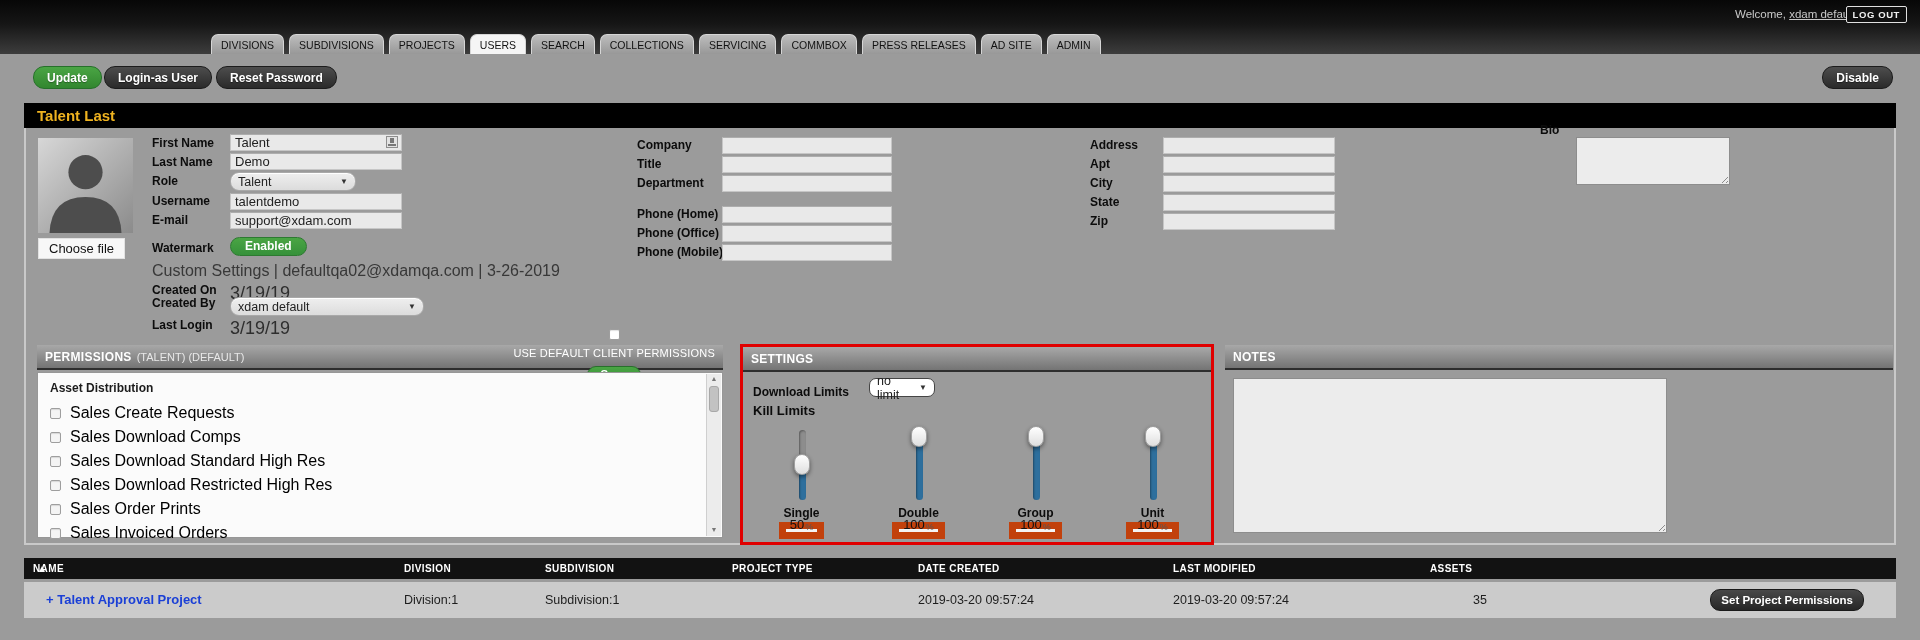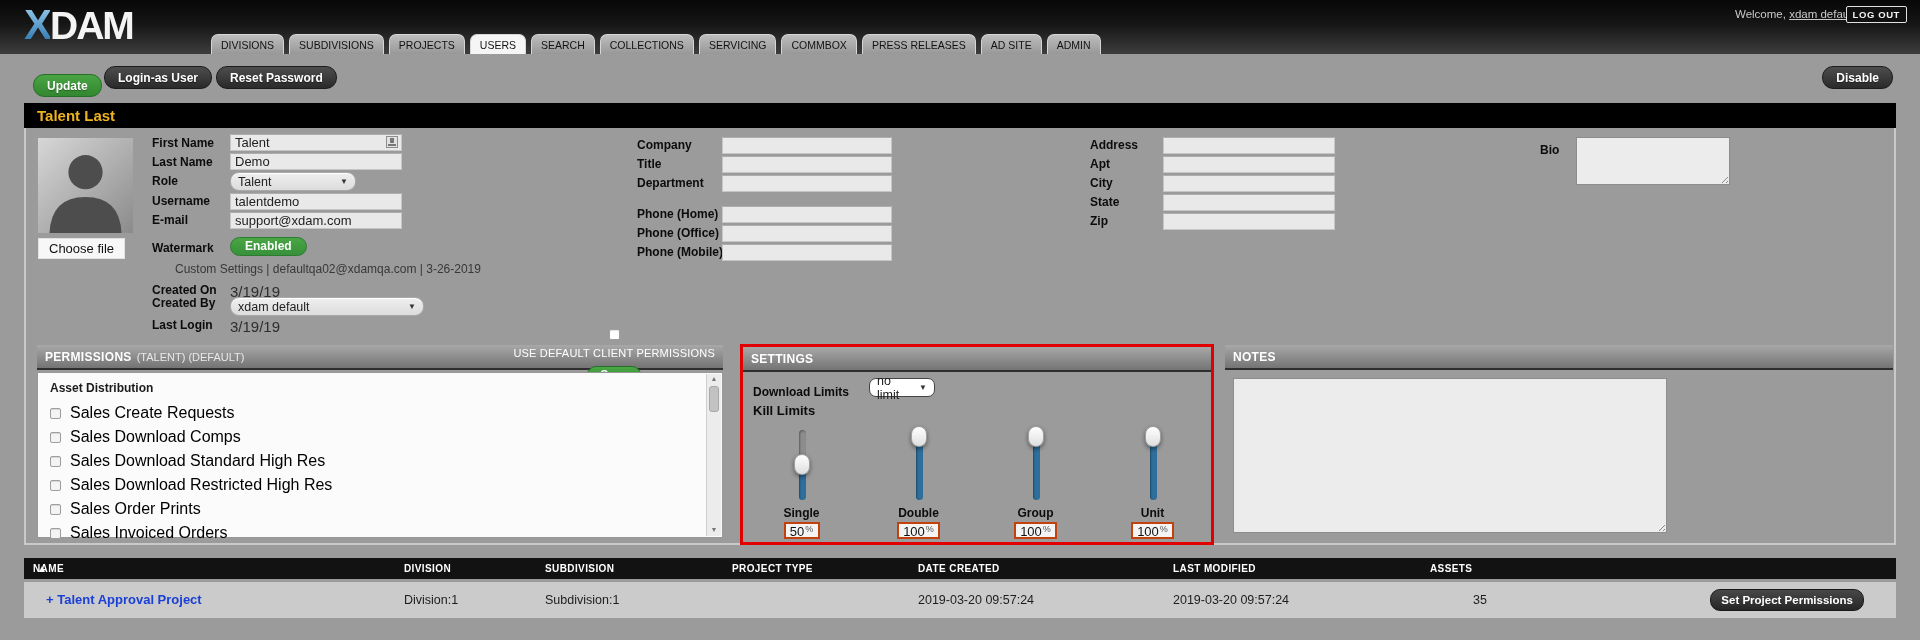--- a/index.html
+++ b/index.html
@@ -26,32 +26,32 @@
   .mini-btn { position:absolute; top:7px; right:59px; width:15px; height:14px; background:#151515;
     border:1px solid #e0e0e0; color:#e0e0e0; font-size:9px; line-height:12px; text-align:center;
     border-radius:2px; cursor:pointer; }
   .logout-btn { position:absolute; top:6px; right:13px; background:#101010; border:1px solid #e0e0e0;
     color:#f0f0f0; font-size:9.5px; font-weight:bold; letter-spacing:.6px; padding:2px 6px;
     border-radius:2px; cursor:pointer;margin-left:36px; }
   
   .btn { position:absolute; height:23px; border-radius:11px; font-size:12px; font-weight:bold;
     color:#fff; padding:0 13px; cursor:pointer; font-family:"Liberation Sans",sans-serif; }
   .btn-green { background:linear-gradient(var(--accent-green,#4aa544),#32862f);
-    border:1px solid #26702a; text-shadow:0 1px 1px rgba(0,0,0,.35);margin-top:8px; }
+    border:1px solid #26702a; text-shadow:0 1px 1px rgba(0,0,0,.35); }
   .btn-dark { background:linear-gradient(#4d4d4d,#2a2a2a); border:1px solid #1c1c1c;
     text-shadow:0 1px 1px rgba(0,0,0,.5); }
   
   .titlebar { position:absolute; left:24px; top:103px; width:1872px; height:25px; background:#000; }
   .titlebar span { display:block; padding-left:13px; line-height:25px; font-size:15px; font-weight:bold;
     color:var(--title-gold,#efb320); }
   .frame { position:absolute; left:24px; top:128px; width:1872px; height:417px;
     border:2px solid #c9c9c9; border-top:none; }
   
   .lbl { position:absolute; font-size:12px; font-weight:bold; color:#0c0c0c; white-space:nowrap; }
-  .val { position:absolute; font-size:15px; color:#2e2e2e; white-space:nowrap; }
+  .val { position:absolute; font-size:18px; color:#2e2e2e; white-space:nowrap; }
   .inp { position:absolute; height:17px; background:#e9e9e9; border:1px solid #c6c6c6;
     border-top-color:#adadad; font-size:13px; color:#222; padding:0 4px;
     font-family:"Liberation Sans",sans-serif; }
   .sel { position:absolute; height:19px; background:linear-gradient(#efefef,#dcdcdc);
     border:1px solid #a9a9a9; border-radius:9px; display:flex; align-items:center;
     justify-content:space-between; padding:0 7px; font-size:12.5px; color:#222; cursor:pointer;
     box-shadow:inset 0 1px 0 #fff; }
   .sel .arr { font-size:8px; color:#333; margin-left:6px; }
   .avatar { position:absolute; left:38px; top:138px; width:95px; height:95px;
     background:linear-gradient(135deg,#d7d7d7,#8b8b8b); overflow:hidden; }
@@ -112,21 +112,21 @@
       #8d8d8d 0px, #8d8d8d calc((100 - var(--pct,100)) * 0.7px),
       var(--slider-blue,#2e6f9d) calc((100 - var(--pct,100)) * 0.7px),
       var(--slider-blue,#2e6f9d) 100%);
     box-shadow:inset 1px 1px 2px rgba(0,0,0,.35); cursor:pointer; }
   .handle { position:absolute; left:0; width:16px; height:21px; border-radius:8px;
     background:linear-gradient(#ffffff,#dedede); border:1px solid #9f9f9f;
     box-shadow:0 2px 4px rgba(0,0,0,.45); cursor:grab;
     top:calc((100 - var(--pct,100)) * 0.55px); }
   .slider-name { margin-top:2px; font-size:12px; font-weight:bold; color:#0c0c0c; }
   .slider-valbox { margin-top:2px; height:17px; min-width:36px; background:#f4f4f4;
-    border:2px solid #c2410c; display:flex; align-items:flex-start; justify-content:center; gap:1px;
+    border:7px solid #c2410c; display:flex; align-items:flex-end; justify-content:center; gap:1px;
     padding:0 4px; cursor:text; }
   .slider-valbox .num { font-size:13px; color:#111; }
   .slider-valbox .pct { font-size:9px; color:#555; }
   
   .tbl-hd { position:absolute; left:24px; top:558px; width:1872px; height:21px; background:#121212; }
   .tbl-hd span { position:absolute; top:0; line-height:21px; color:#fff; font-size:10px;
     font-weight:bold; letter-spacing:.4px; white-space:nowrap; }
   .sort-ic { font-size:8px; margin-left:4px; position:relative; top:-1px; }
   .tbl-row { position:absolute; left:24px; top:582px; width:1872px; height:36px; background:#cbcbcb; }
   .tbl-row .cell { position:absolute; top:0; line-height:36px; font-size:12.5px; color:#1d1d1d; white-space:nowrap; }
@@ -136,21 +136,20 @@
     background:linear-gradient(#484848,#262626); border:1px solid #1a1a1a; color:#fff;
     font-size:11.5px; font-weight:bold; padding:0 10px; cursor:pointer;
     font-family:"Liberation Sans",sans-serif; }
 </style>
 </head>
 <body>
 
 <div id="page">
 
   <div class="topbar">
-    <div class="logo"><span class="lx">X</span><span class="ldam">DAM</span></div>
     <div class="tabs">
       <div class="tab">DIVISIONS</div>
       <div class="tab">SUBDIVISIONS</div>
       <div class="tab">PROJECTS</div>
       <div class="tab active">USERS</div>
       <div class="tab">SEARCH</div>
       <div class="tab">COLLECTIONS</div>
       <div class="tab">SERVICING</div>
       <div class="tab">COMMBOX</div>
       <div class="tab">PRESS RELEASES</div>
@@ -196,21 +195,21 @@
 
   <span class="lbl" style="left:152px; top:194px;">Username</span>
   <input class="inp" style="left: 230px; top: 193px; width: 172px;" value="talentdemo">
 
   <span class="lbl" style="left:152px; top:213px;">E-mail</span>
   <input class="inp" style="left: 230px; top: 212px; width: 172px;" value="support@xdam.com">
 
   <span class="lbl" style="left:152px; top:241px;">Watermark</span>
   <div class="badge">Enabled</div>
 
-  <span class="val" style="left:152px; top:262px; color:#383838; font-size:12px;margin-left:23px;">Custom Settings | defaultqa02@xdamqa.com | 3-26-2019</span>
+  <span class="val" style="left:152px; top:262px; color:#383838; font-size:16px;">Custom Settings | defaultqa02@xdamqa.com | 3-26-2019</span>
 
   <span class="lbl" style="left:152px; top:283px;">Created On</span>
   <span class="val" style="left:230px; top:283px;">3/19/19</span>
 
   <span class="lbl" style="left:152px; top:296px;">Created By</span>
   <div class="sel" style="left:230px; top:297px; width:194px;">
     <span>xdam default</span>
     <span class="arr">▼</span>
   </div>
 
@@ -235,21 +234,21 @@
   <input class="inp" style="left: 1163px; top: 137px; width: 172px;" value="">
   <span class="lbl" style="left:1090px; top:157px;">Apt</span>
   <input class="inp" style="left: 1163px; top: 156px; width: 172px;" value="">
   <span class="lbl" style="left:1090px; top:176px;">City</span>
   <input class="inp" style="left: 1163px; top: 175px; width: 172px;" value="">
   <span class="lbl" style="left:1090px; top:195px;">State</span>
   <input class="inp" style="left: 1163px; top: 194px; width: 172px;" value="">
   <span class="lbl" style="left:1090px; top:214px;">Zip</span>
   <input class="inp" style="left: 1163px; top: 213px; width: 172px;" value="">
 
-  <span class="lbl" style="left:1532px; top:143px;padding-left:8px;">Bio</span>
+  <span class="lbl" style="left:1532px; top:123px;padding-left:8px;">Bio</span>
   <div class="ta-wrap" style="left:1576px; top:137px; width:154px; height:48px;">
     <textarea style=""></textarea>
   </div>
 
   <div class="panel" style="left:37px; top:345px; width:686px; height:193px;">
     <div class="panel-hd">
       <span class="t1">PERMISSIONS</span>
       <span class="t2">(TALENT) (DEFAULT)</span>
       <div class="hd-right">
         <div class="cb"></div>

